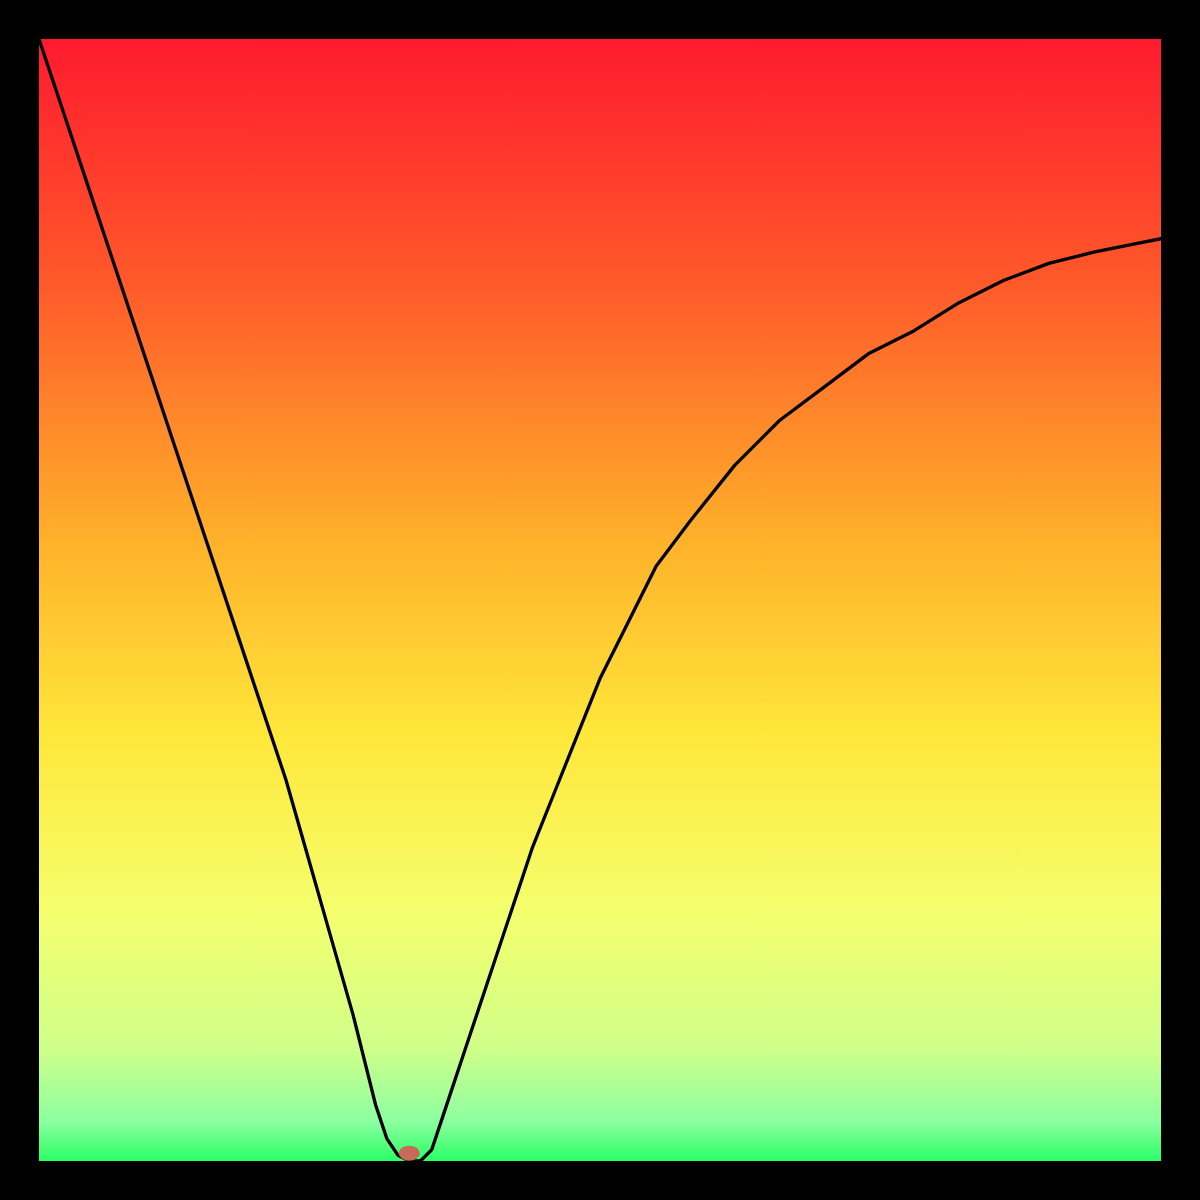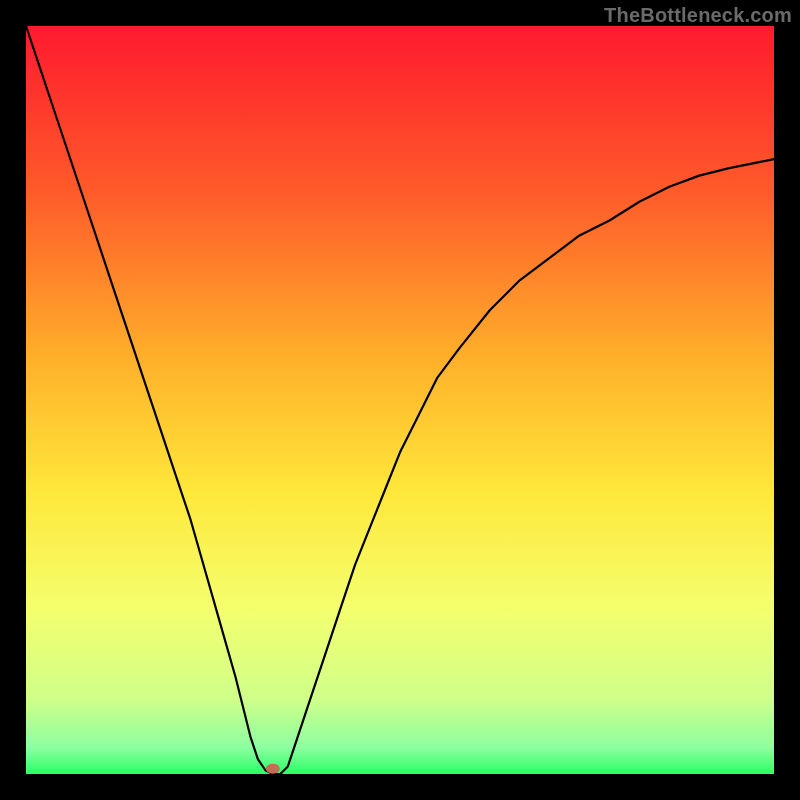--- a/index.html
+++ b/index.html
@@ -57,14 +57,13 @@
             <stop offset="96.5%" stop-color="#8cffa0"></stop>
             <stop offset="100%" stop-color="#2aff66"></stop>
           </linearGradient>
       </defs>
       <rect id="bg-rect" x="0" y="0" width="748" height="748" fill="url(#bg-grad)"></rect>
       <path id="curve-path" fill="none" stroke="#000000" stroke-width="2.2" stroke-linejoin="round" stroke-linecap="round" d="M0.00 0.00 L14.96 44.88 L29.92 89.76 L44.88 134.64 L59.84 179.52 L74.80 224.40 L89.76 269.28 L104.72 314.16 L119.68 359.04 L134.64 403.92 L149.60 448.80 L164.56 493.68 L179.52 546.04 L194.48 598.40 L209.44 650.76 L224.40 710.60 L231.88 733.04 L239.36 744.26 L246.84 748.00 L254.32 748.00 L261.80 740.52 L269.28 718.08 L284.24 673.20 L299.20 628.32 L314.16 583.44 L329.12 538.56 L344.08 501.16 L359.04 463.76 L374.00 426.36 L388.96 396.44 L411.40 351.56 L433.84 321.64 L463.76 284.24 L493.68 254.32 L523.60 231.88 L553.52 209.44 L583.44 194.48 L613.36 175.78 L643.28 160.82 L673.20 149.60 L703.12 142.12 L733.04 136.14 L748.00 133.14"></path>
       <ellipse id="marker-dot" fill="#c76a59" cx="246.84" cy="742.76" rx="7" ry="5"></ellipse>
     </svg>
   </div>
 
-  <div class="watermark">TheBottleneck.com</div>
 </div>
 
 </body></html>

